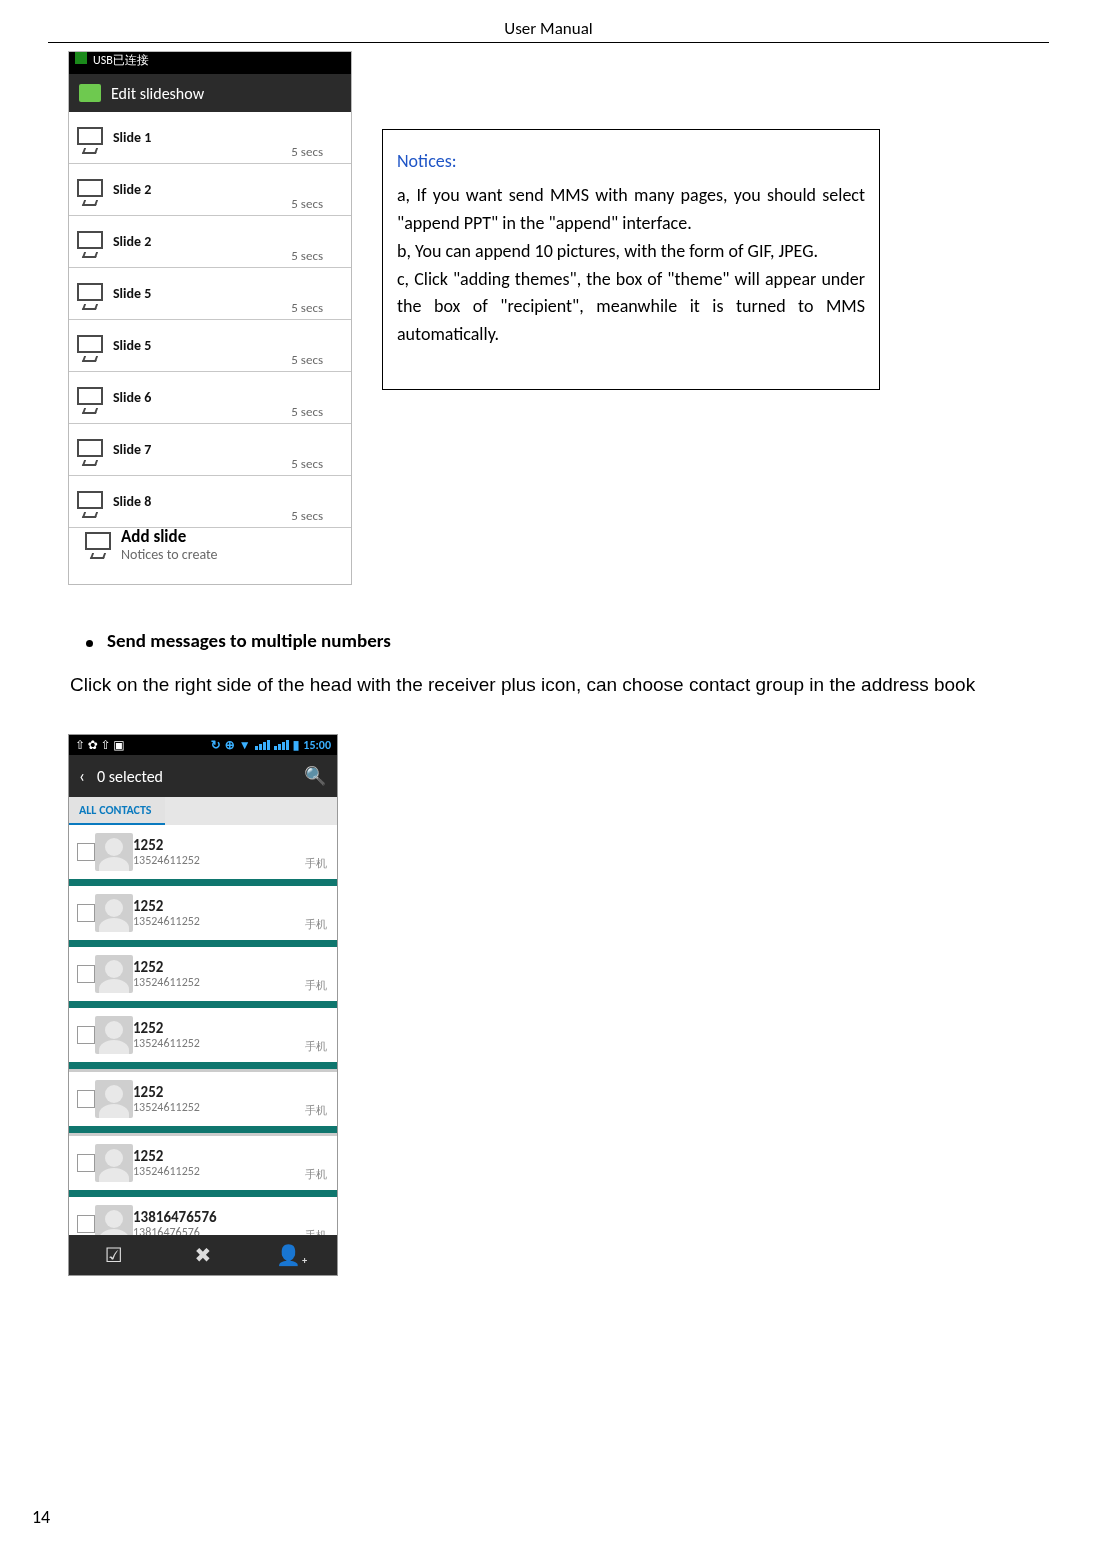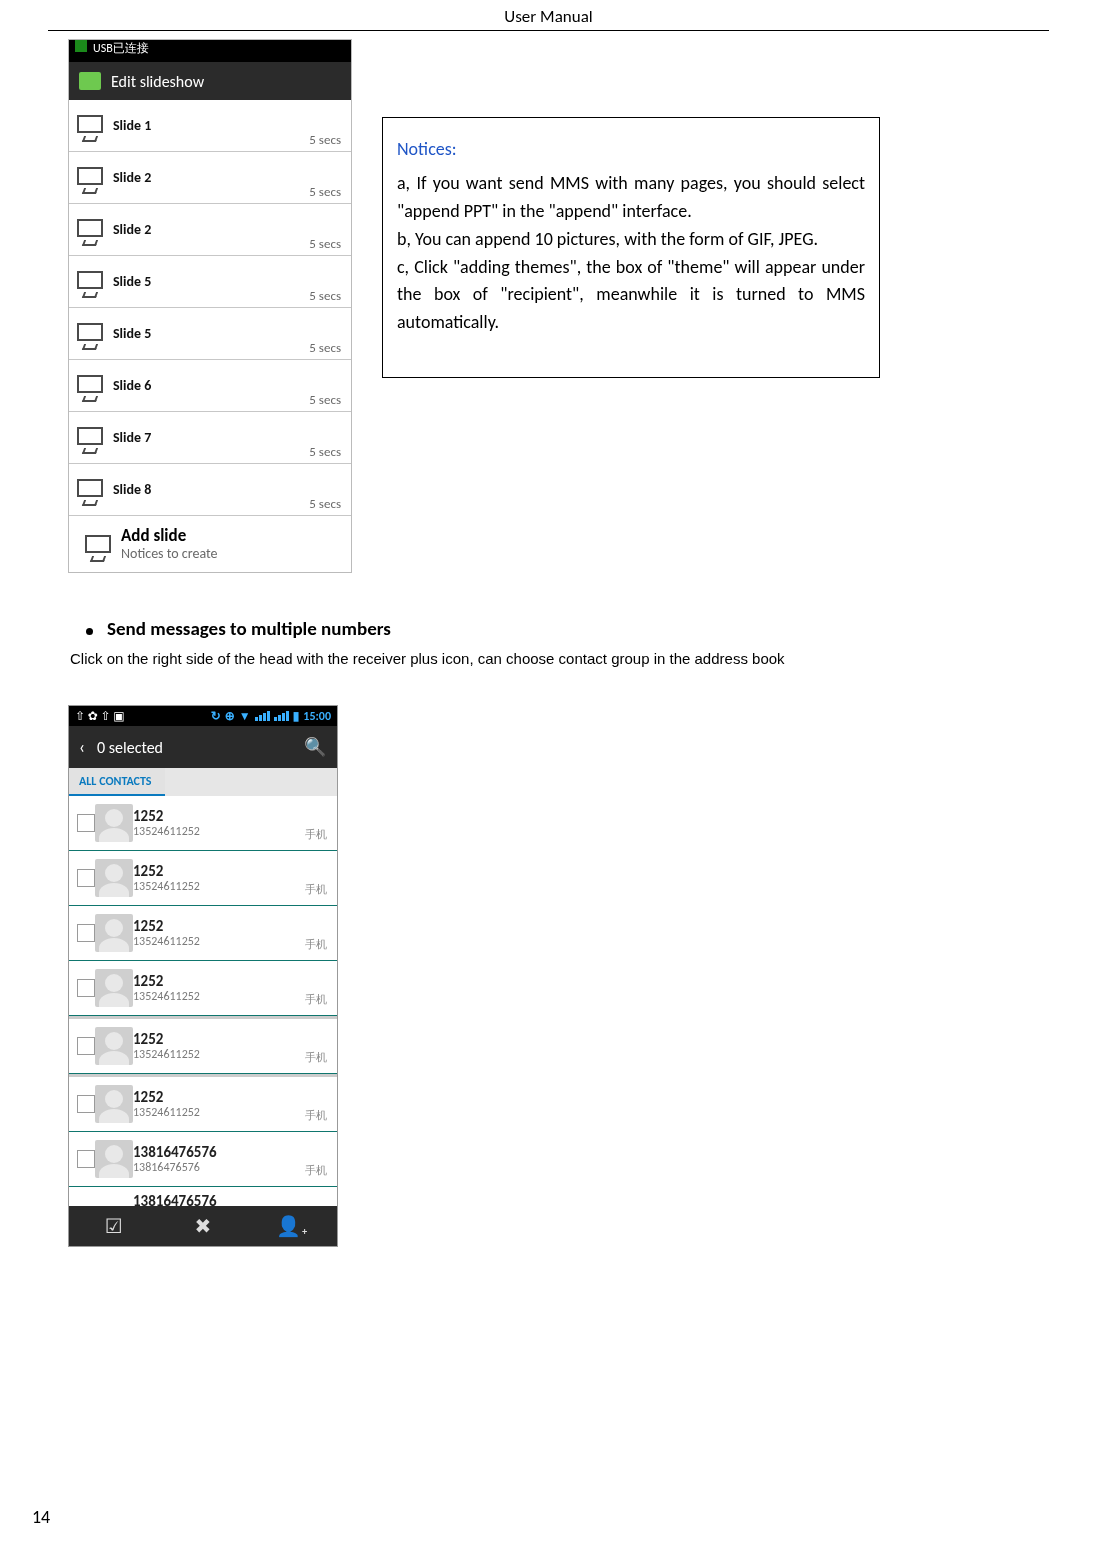--- a/index.html
+++ b/index.html
@@ -1,58 +1,58 @@
 <!DOCTYPE html>
 <html><head>
 <meta charset="utf-8">
 <style>
 body{margin:0;background:#fff;font-family:Calibri,Arial,sans-serif;color:#000}
-.page{width:1097px;height:1552px;position:relative;margin:0 auto;box-sizing:border-box;padding:0 48px}
+.page{width:1097px;height:1552px;position:relative;margin:0 auto;box-sizing:border-box;padding:12px 48px}
 .hdr{text-align:center;font-size:17px;color:#000;padding-top:6px}
 .hrline{border:none;border-top:1.5px solid #000;margin:3px 0 0 0}
 .row1{display:flex;align-items:flex-start;margin-top:8px}
 .phone1{width:282px;border:1px solid #bbb;background:#fff;margin-left:20px}
 .p1-top{height:22px;background:#000;color:#fff;font-size:12px;display:flex;align-items:flex-start;padding:0 6px;gap:6px}
 .p1-usb{width:12px;height:12px;background:#1b8a1b;display:inline-block}
 .p1-edit{height:38px;background:#2b2b2b;color:#fff;display:flex;align-items:center;padding:0 10px;gap:10px;font-size:16px}
 .p1-msgicon{width:22px;height:18px;background:#6ec94f;display:inline-block;border-radius:2px}
 .p1-slides{background:#fff}
 .p1-row{height:51px;border-top:1px solid #c7c7c7;display:flex;align-items:center;position:relative}
 .p1-row:first-child{border-top:none}
 .p1-proj{width:26px;height:22px;margin:0 10px 0 8px;position:relative}
 .p1-proj::before{content:"";position:absolute;left:0;top:0;width:26px;height:18px;border:2px solid #4a4a4a;box-sizing:border-box}
 .p1-proj::after{content:"";position:absolute;left:6px;bottom:-5px;width:14px;height:6px;border-left:2px solid #4a4a4a;border-right:2px solid #4a4a4a;border-bottom:2px solid #4a4a4a;box-sizing:border-box;transform:skewX(-20deg)}
 .p1-title{font-size:14px;font-weight:bold;color:#111}
-.p1-secs{position:absolute;right:10px;bottom:4px;font-size:13px;color:#6a6a6a}
-.p1-add{height:56px;border-top:1px solid #c7c7c7;display:flex;align-items:center;padding-left:8px}
+.p1-secs{position:absolute;right:28px;bottom:4px;font-size:13px;color:#6a6a6a}
+.p1-add{height:56px;border-top:1px solid #c7c7c7;display:flex;padding-left:8px}
 .p1-add .p1-proj{margin-top:4px}
 .p1-addtext{display:flex;flex-direction:column;line-height:1.1}
 .p1-addtitle{font-size:17px;font-weight:bold}
 .p1-addsub{font-size:14px;color:#6a6a6a}
 .notices{margin-left:30px;margin-top:78px;width:498px;border:1.5px solid #000;padding:18px 14px 40px 14px;box-sizing:border-box;font-size:18px;line-height:1.55}
 .nt-title{color:#1f55c6;margin-bottom:6px}
 .nt-body{text-align:justify;text-justify:inter-word}
 .sect{margin-top:44px;padding:0 0 0 22px}
 .bullet{display:flex;align-items:baseline;gap:14px;padding-left:16px}
 .dot{width:7px;height:7px;background:#000;border-radius:50%;display:inline-block;flex:none;margin-top:10px}
 .bul-title{font-size:19px;font-weight:bold}
 .para1{font-size:18px;margin-top:8px;padding-left:52px}
-.para2{font-size:15px;font-family:Arial,sans-serif;margin-top:10px;padding-left:0}
+.para2{font-size:19px;font-family:Arial,sans-serif;margin-top:22px;padding-left:0}
 .phone2{width:268px;border:1px solid #999;margin-left:20px;margin-top:38px;background:#e6e6e6}
 .p2-status{height:20px;background:#000;color:#fff;font-size:12px;display:flex;align-items:center;justify-content:space-between;padding:0 6px}
 .p2-status-r{color:#3ab0ff;font-weight:bold;display:flex;align-items:center;gap:4px}
 .sig{display:inline-flex;align-items:flex-end;gap:1px}
 .sig i{display:inline-block;width:3px;background:#3ab0ff}
 .sig i:nth-child(1){height:4px}.sig i:nth-child(2){height:6px}.sig i:nth-child(3){height:8px}.sig i:nth-child(4){height:10px}
 .p2-hdr{height:42px;background:#2a2a2a;color:#fff;display:flex;align-items:center;padding:0 10px;gap:12px;font-size:16px}
 .p2-back{font-size:18px;color:#fff}
 .p2-search{margin-left:auto;font-size:18px;color:#9ad}
 .p2-tab{height:28px;background:#e2e2e2;color:#0a7abf;font-size:12px;font-weight:bold;display:flex;align-items:center;padding:0 10px;border-bottom:2px solid #0a7abf;width:96px;box-sizing:border-box;margin:0}
 .p2-list{background:#fff;height:410px;overflow:hidden}
-.p2-item{height:54px;border-bottom:1px solid #0f766e;display:flex;align-items:center;padding:0 8px;position:relative}
+.p2-item{height:54px;border-bottom:7px solid #0f766e;display:flex;align-items:center;padding:0 8px;position:relative}
 .p2-chk{width:16px;height:16px;border:1.5px solid #9a9a9a;background:#fff;flex:none}
 .p2-av{width:38px;height:38px;background:#cfcfcf;border-radius:2px;flex:none;position:relative;overflow:hidden}
 .p2-av::before{content:"";position:absolute;left:10px;top:5px;width:18px;height:18px;background:#e8e8e8;border-radius:50%}
 .p2-av::after{content:"";position:absolute;left:4px;bottom:-6px;width:30px;height:20px;background:#e8e8e8;border-radius:50% 50% 0 0}
 .p2-txt{display:flex;flex-direction:column;line-height:1.1}
 .p2-name{font-size:15px;font-weight:bold;color:#222}
 .p2-num{font-size:12px;color:#7a7a7a}
 .p2-type{position:absolute;right:10px;bottom:8px;font-size:11px;color:#8a8a8a}
 .p2-divider{height:3px;background:#ccc}
 .p2-item.half{height:26px;overflow:hidden;align-items:flex-start;padding-top:6px}

